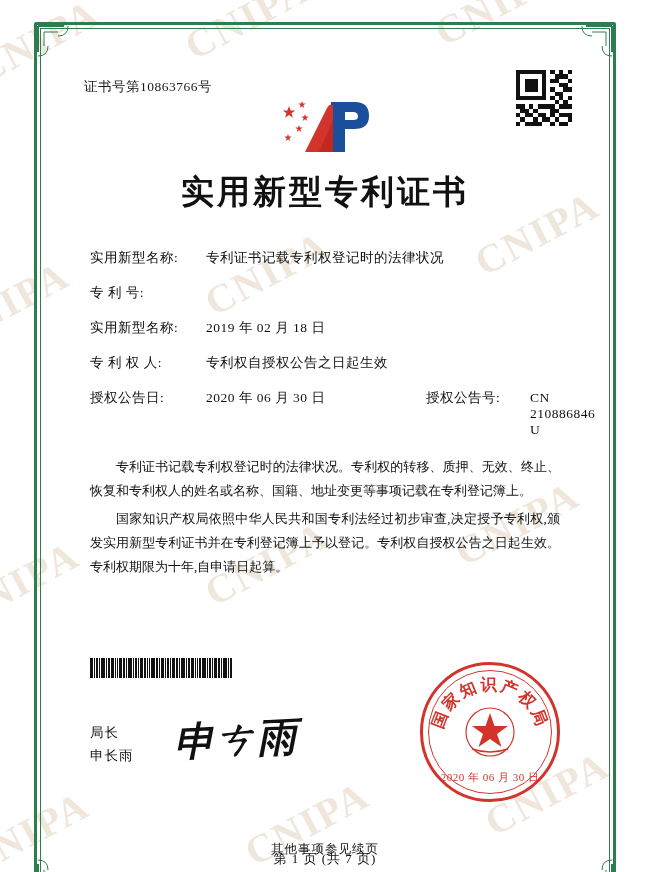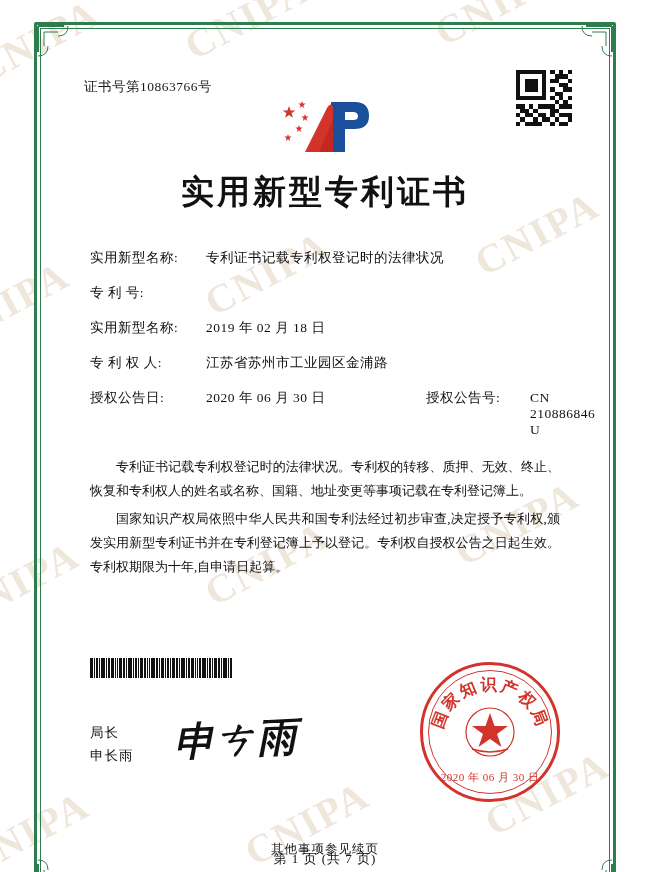--- a/index.html
+++ b/index.html
@@ -529,21 +529,21 @@
       </div>
       <div class="field-row">
         <div class="f-label">专  利  号:</div>
       </div>
       <div class="field-row">
         <div class="f-label">实用新型名称:</div>
         <div class="f-value">2019 年 02 月 18 日</div>
       </div>
       <div class="field-row">
         <div class="f-label">专 利 权 人:</div>
-        <div class="f-value">江苏省苏州市工业园区金浦路</div>
+        <div class="f-value">专利权自授权公告之日起生效</div>
       </div>
       <div class="field-row two">
         <div class="f-label">授权公告日:</div>
         <div class="f-value">2020 年 06 月 30 日</div>
         <div class="f-label2">授权公告号:</div>
         <div class="f-value2">CN 210886846 U</div>
       </div>
     </div>
 
     <div class="paras">

